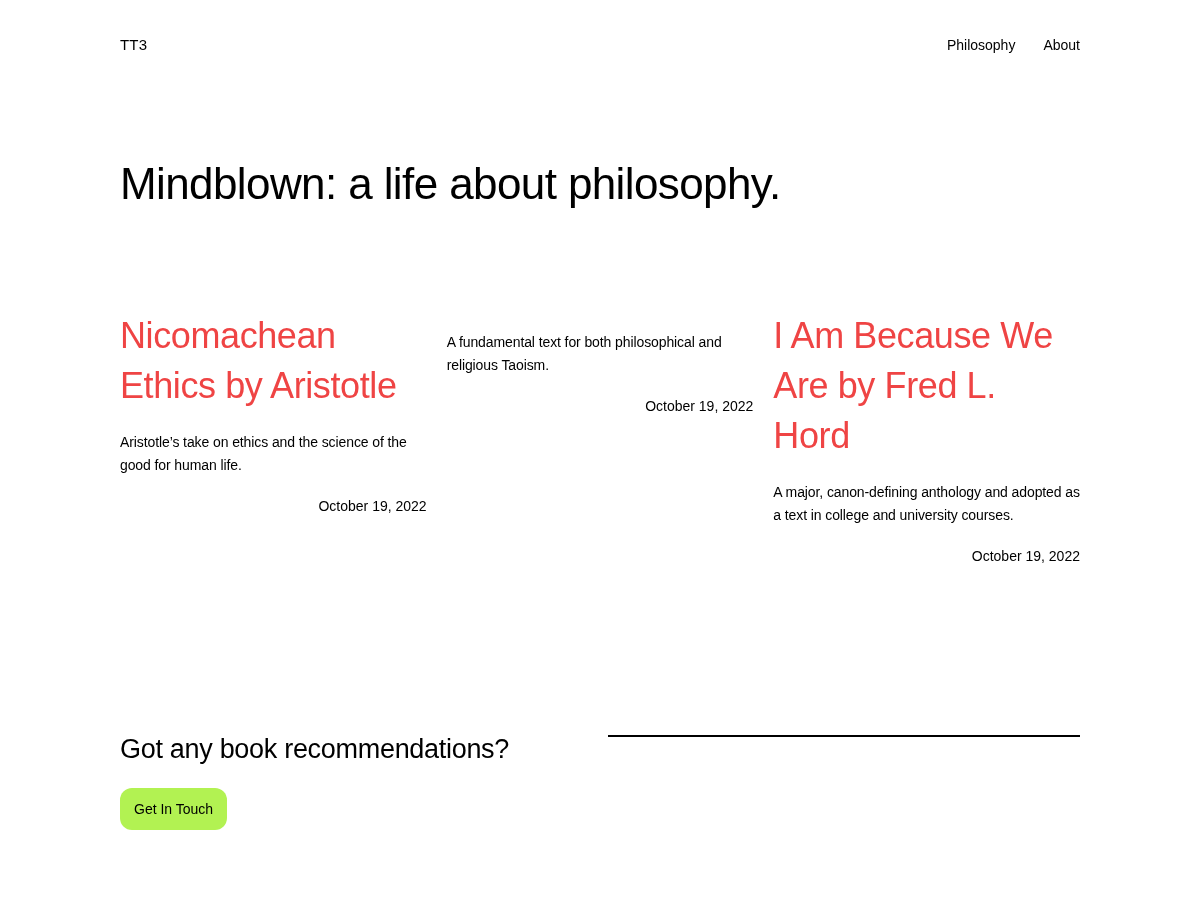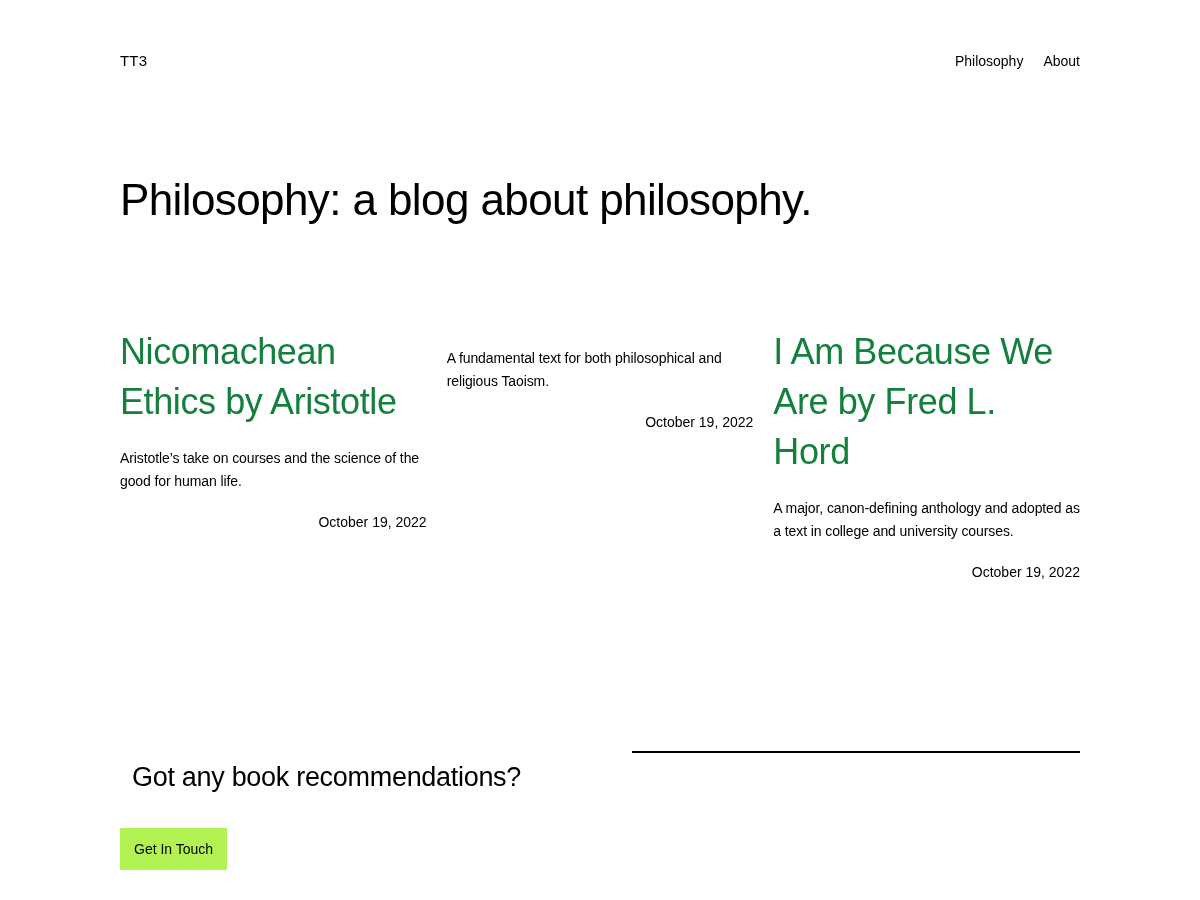--- a/index.html
+++ b/index.html
@@ -11,31 +11,31 @@
     font-family: "Liberation Sans", sans-serif;
   }
   body { width: 1200px; height: 900px; overflow: hidden; }
   .page { width: 960px; margin: 0 auto; }
 
   
   .site-header {
     display: flex;
     justify-content: space-between;
     align-items: baseline;
-    padding-top: 52px;
+    padding-top: 36px;
   }
   .site-title {
     font-size: 15px;
     font-weight: 500;
     letter-spacing: 0.2px;
     cursor: pointer;
     text-decoration: none;
     color: #000;
   }
-  .nav { display: flex; gap: 20px; }
+  .nav { display: flex; gap: 28px; }
   .nav-link {
     font-size: 14px;
     color: #000;
     text-decoration: none;
     cursor: pointer;
   }
 
   
   .hero-heading {
     margin: 105px 0 0 0;
@@ -52,88 +52,88 @@
     column-gap: 20px;
     margin-top: 100px;
   }
   .post-title {
     margin: 0;
     font-size: 36px;
     font-weight: 400;
     line-height: 50px;
     letter-spacing: -0.4px;
   }
-  .post-title a { color: #15803d; text-decoration: none; cursor: pointer; }
+  .post-title a { color: #ef4444; text-decoration: none; cursor: pointer; }
   .post-excerpt {
     margin: 20px 0 0 0;
     font-size: 14px;
     line-height: 23px;
     letter-spacing: -0.1px;
   }
   .post-date {
     margin: 18px 0 0 0;
     font-size: 14px;
     line-height: 23px;
     text-align: right;
   }
 
   
   .cta { margin-top: 166px; }
   .cta-row { display: flex; gap: 20px; align-items: flex-start; }
   .cta-heading {
-    margin: 12px;
+    margin: 0;
     width: 468px;
     flex: none;
     font-size: 27px;
     font-weight: 400;
     line-height: 1.15;
     letter-spacing: -0.3px;
   }
   .divider {
     flex: 1;
     border: none;
     border-top: 2px solid #000;
     margin: 1px 0 0 0;
   }
   .get-in-touch {
     margin-top: 23px;
     display: inline-block;
     background: #b2f252;
     color: #000;
     border: none;
-    border-radius: 1px;
+    border-radius: 12px;
     font-family: inherit;
     font-size: 14px;
     line-height: 1;
     padding: 14px;
     cursor: pointer;
   }
 </style>
 </head>
 <body>
 
 <div class="page">
 
   <header class="site-header">
     <a class="site-title">TT3</a>
     <nav class="nav">
       <a class="nav-link">Philosophy</a>
       <a class="nav-link">About</a>
     </nav>
   </header>
 
-  <h1 class="hero-heading">Philosophy: a blog about philosophy.</h1>
+  <h1 class="hero-heading">Mindblown: a life about philosophy.</h1>
 
   <main class="posts-grid">
 
     <article class="post">
       <h2 class="post-title">
         <a>Nicomachean Ethics by Aristotle</a>
       </h2>
-      <p class="post-excerpt">Aristotle’s take on courses and the science of the good for human life.</p>
+      <p class="post-excerpt">Aristotle’s take on ethics and the science of the good for human life.</p>
       <p class="post-date">October 19, 2022</p>
     </article>
 
     <article class="post">
       <p class="post-excerpt">A fundamental text for both philosophical and religious Taoism.</p>
       <p class="post-date">October 19, 2022</p>
     </article>
 
     <article class="post">
       <h2 class="post-title">

